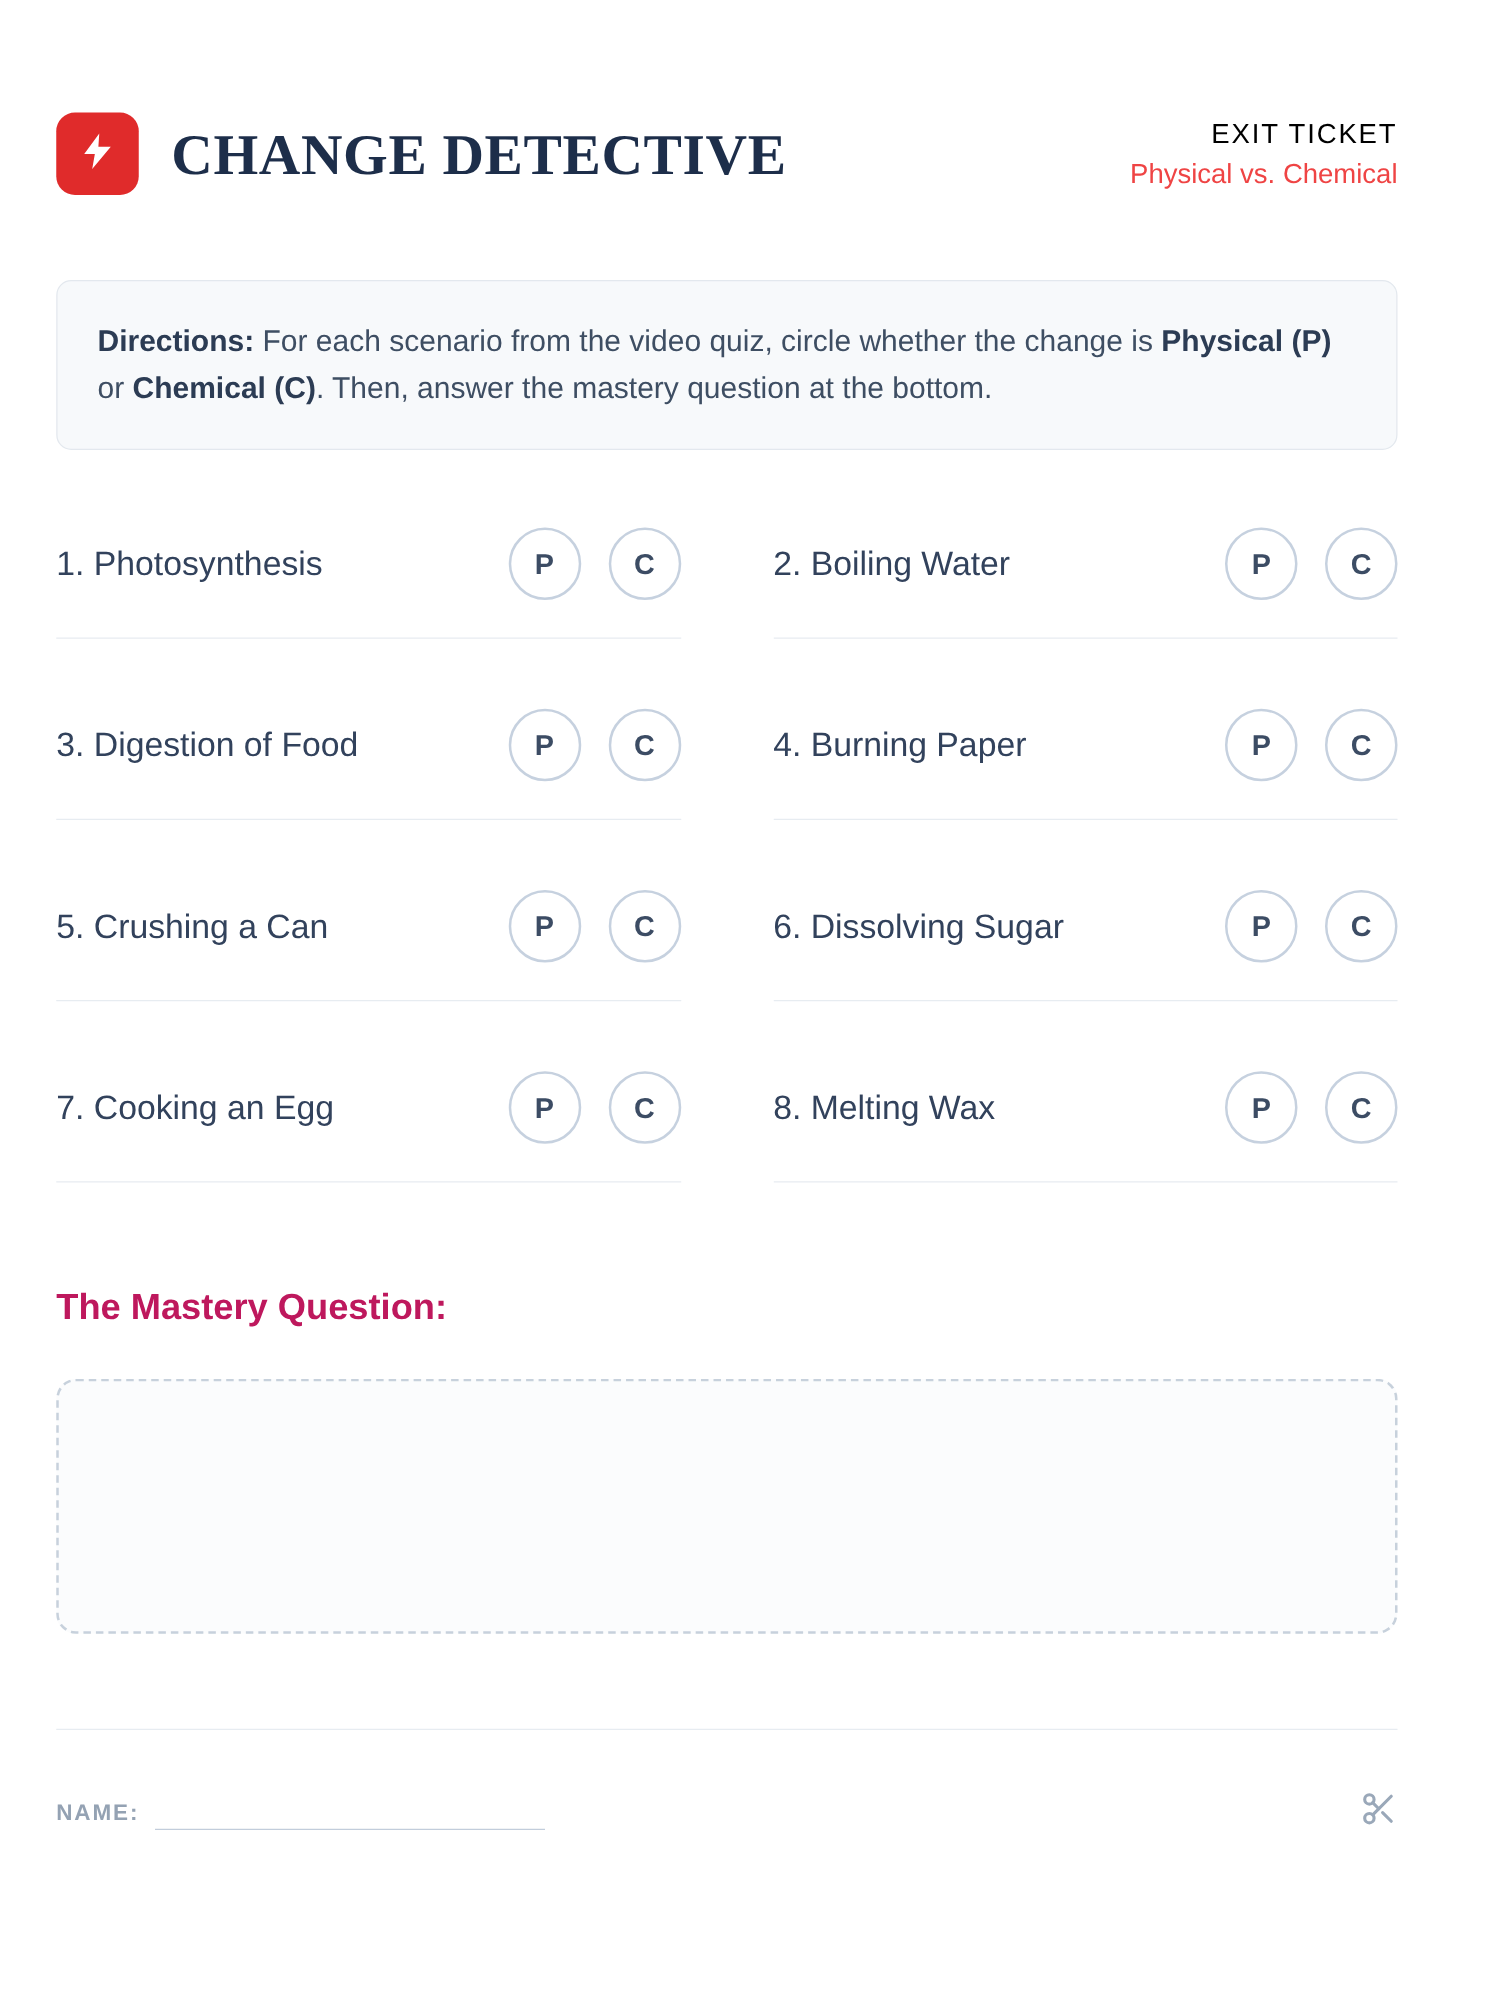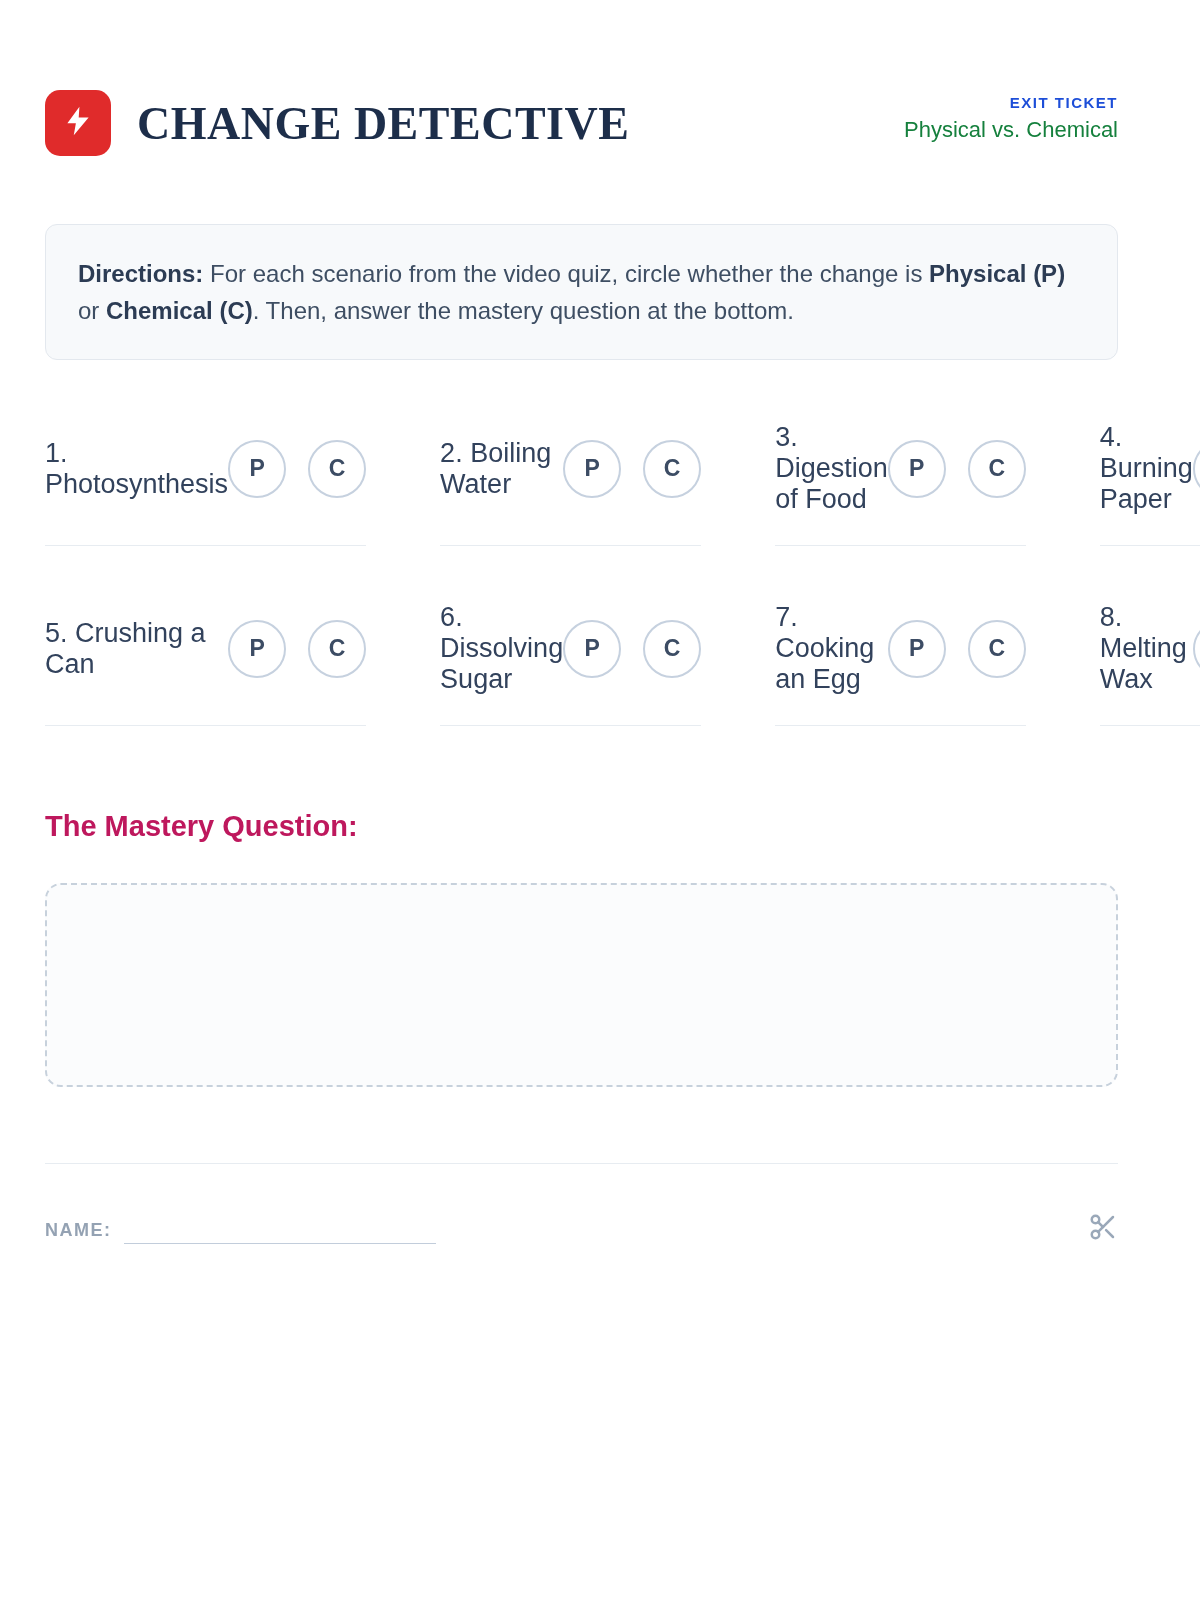--- a/index.html
+++ b/index.html
@@ -42,49 +42,49 @@
     font-weight: 700;
     font-size: 46px;
     letter-spacing: 0.5px;
     color: #1d2e4a;
   }
   .header-right {
     text-align: right;
     padding-top: 4px;
   }
   .ticket-label {
-    font-size: 15px;
-    font-weight: 700;
+    font-size: 22px;
+    font-weight: 400;
     letter-spacing: 1.5px;
-    color: #1d4ed8;
+    color: #000000;
   }
   .ticket-subtitle {
     margin-top: 6px;
     font-size: 22px;
-    color: #15803d;
+    color: #ef4444;
   }
 
   
   .directions {
     margin-top: 68px;
     background: #f7f9fb;
     border: 1px solid #e3e8ee;
     border-radius: 12px;
     padding: 30px 32px;
     font-size: 24px;
     line-height: 1.55;
     color: #3e4e63;
   }
   .directions b { color: #2c3c54; }
 
   
   .items-grid {
     margin-top: 62px;
     display: grid;
-    grid-template-columns: 1fr 1fr 1fr 1fr;
+    grid-template-columns: 1fr 1fr;
     column-gap: 74px;
     row-gap: 56px;
   }
   .item-row {
     display: flex;
     align-items: center;
     justify-content: space-between;
     padding-bottom: 30px;
     border-bottom: 1px solid #e7ecf1;
   }

